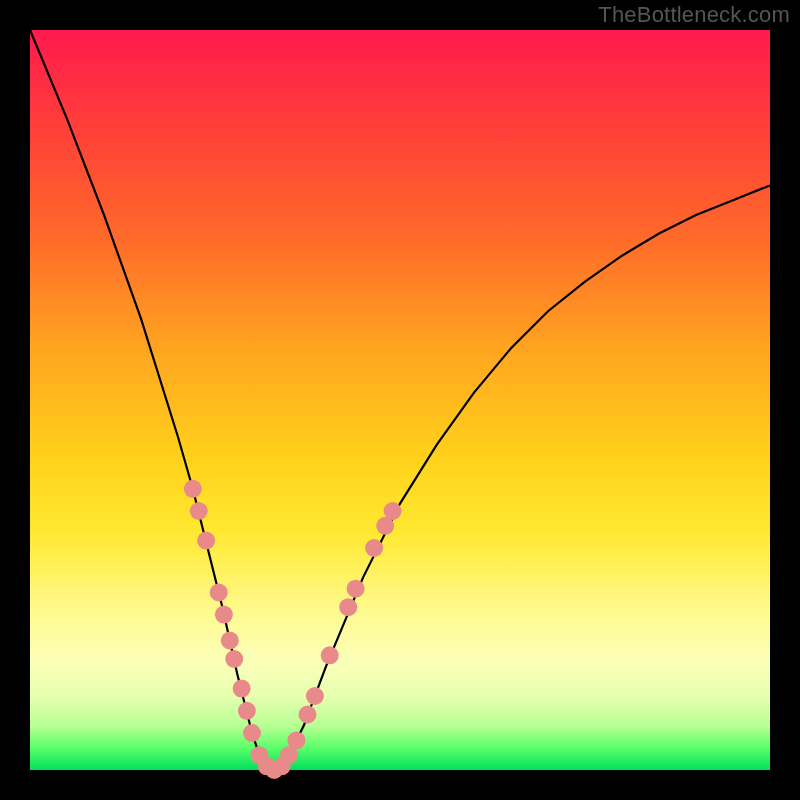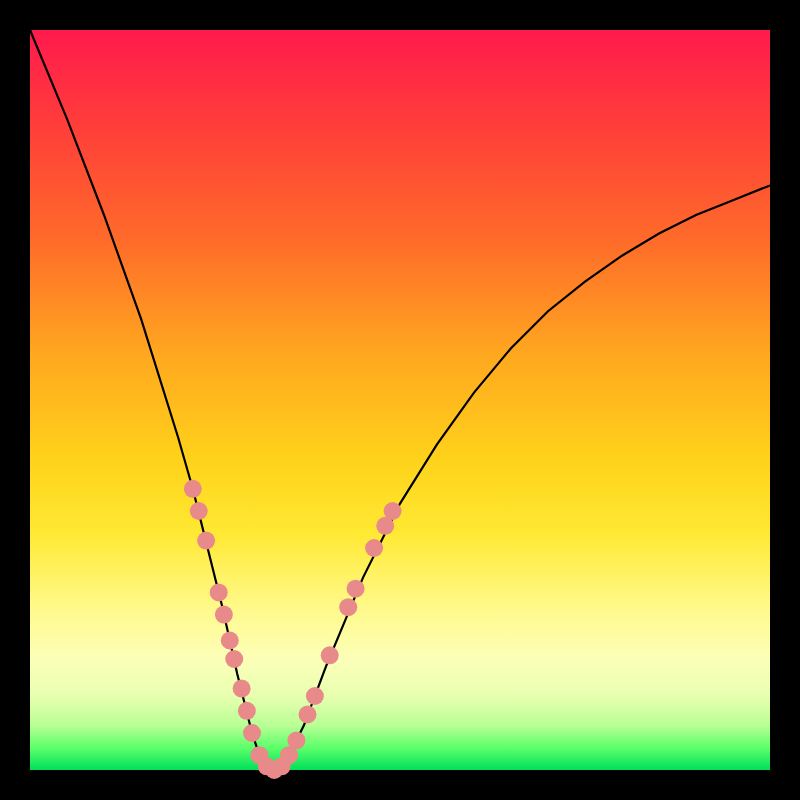--- a/index.html
+++ b/index.html
@@ -54,20 +54,21 @@
     top: 0;
     width: 740px;
     height: 740px;
     overflow: visible;
   }
 </style>
 </head>
 <body>
 
 <div class="frame">
+  <div class="watermark">TheBottleneck.com</div>
 
   <div class="plot">
     <svg class="curve" viewBox="0 0 740 740">
       <path id="curve-path" fill="none" stroke="#000" stroke-width="2.2" d="M0.00 0.00 L37.00 88.80 L74.00 185.00 L111.00 288.60 L148.00 407.00 L162.80 458.80 L177.60 518.00 L192.40 577.20 L207.20 643.80 L222.00 703.00 L229.40 725.20 L236.80 736.30 L244.20 740.00 L251.60 736.30 L259.00 725.20 L273.80 695.60 L296.00 636.40 L333.00 547.60 L370.00 473.60 L407.00 414.40 L444.00 362.60 L481.00 318.20 L518.00 281.20 L555.00 251.60 L592.00 225.70 L629.00 203.50 L666.00 185.00 L703.00 170.20 L740.00 155.40"></path>
       <g id="marker-group">
           <circle cx="162.80" cy="458.80" r="9" fill="#e98a8a"></circle>
           <circle cx="168.72" cy="481.00" r="9" fill="#e98a8a"></circle>
           <circle cx="176.12" cy="510.60" r="9" fill="#e98a8a"></circle>
           <circle cx="188.70" cy="562.40" r="9" fill="#e98a8a"></circle>
           <circle cx="193.88" cy="584.60" r="9" fill="#e98a8a"></circle>

